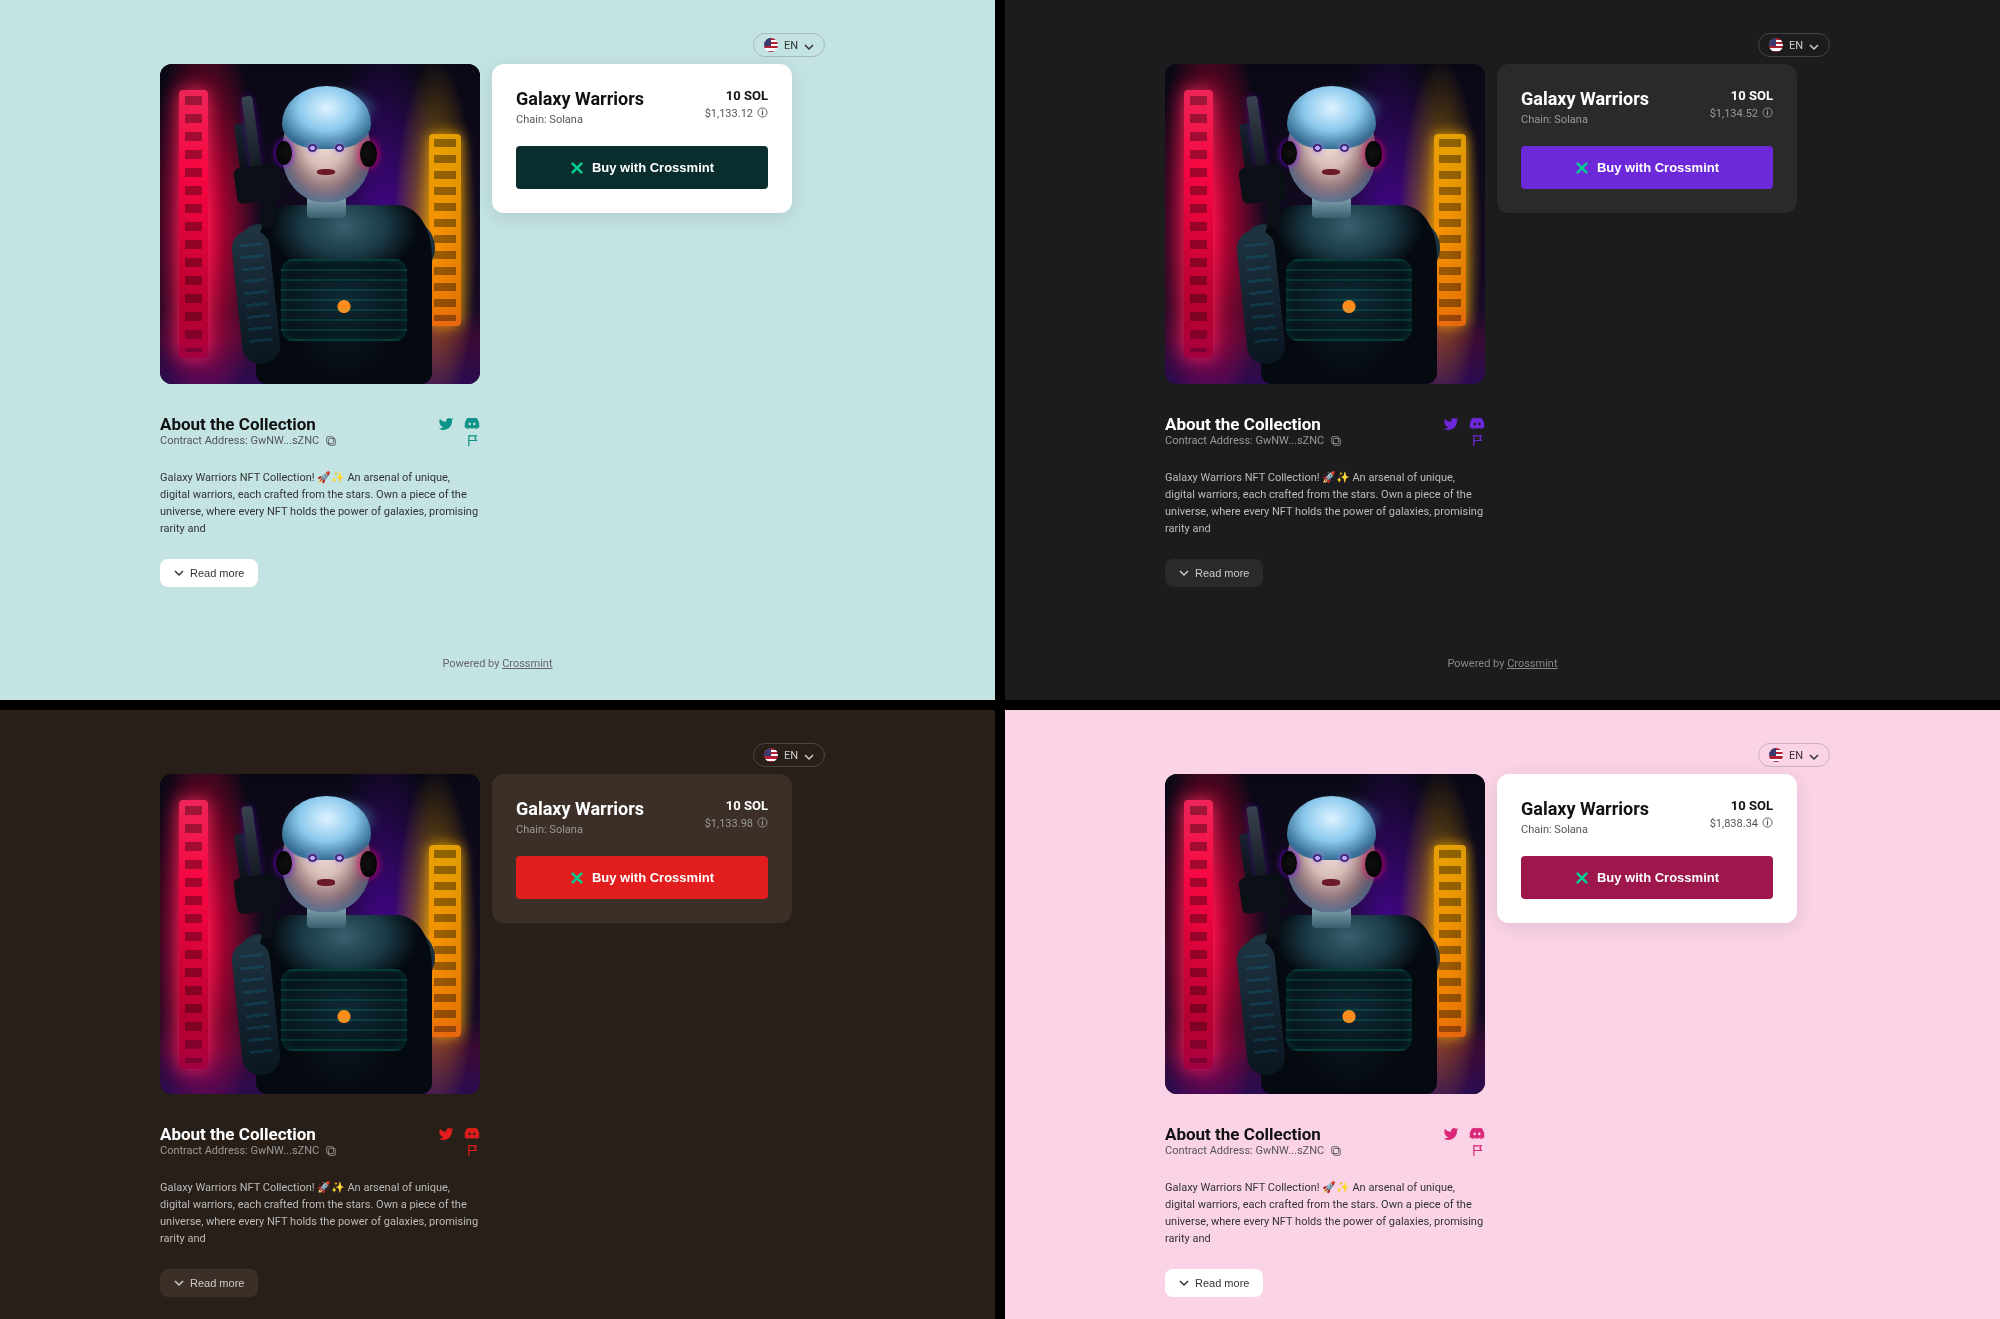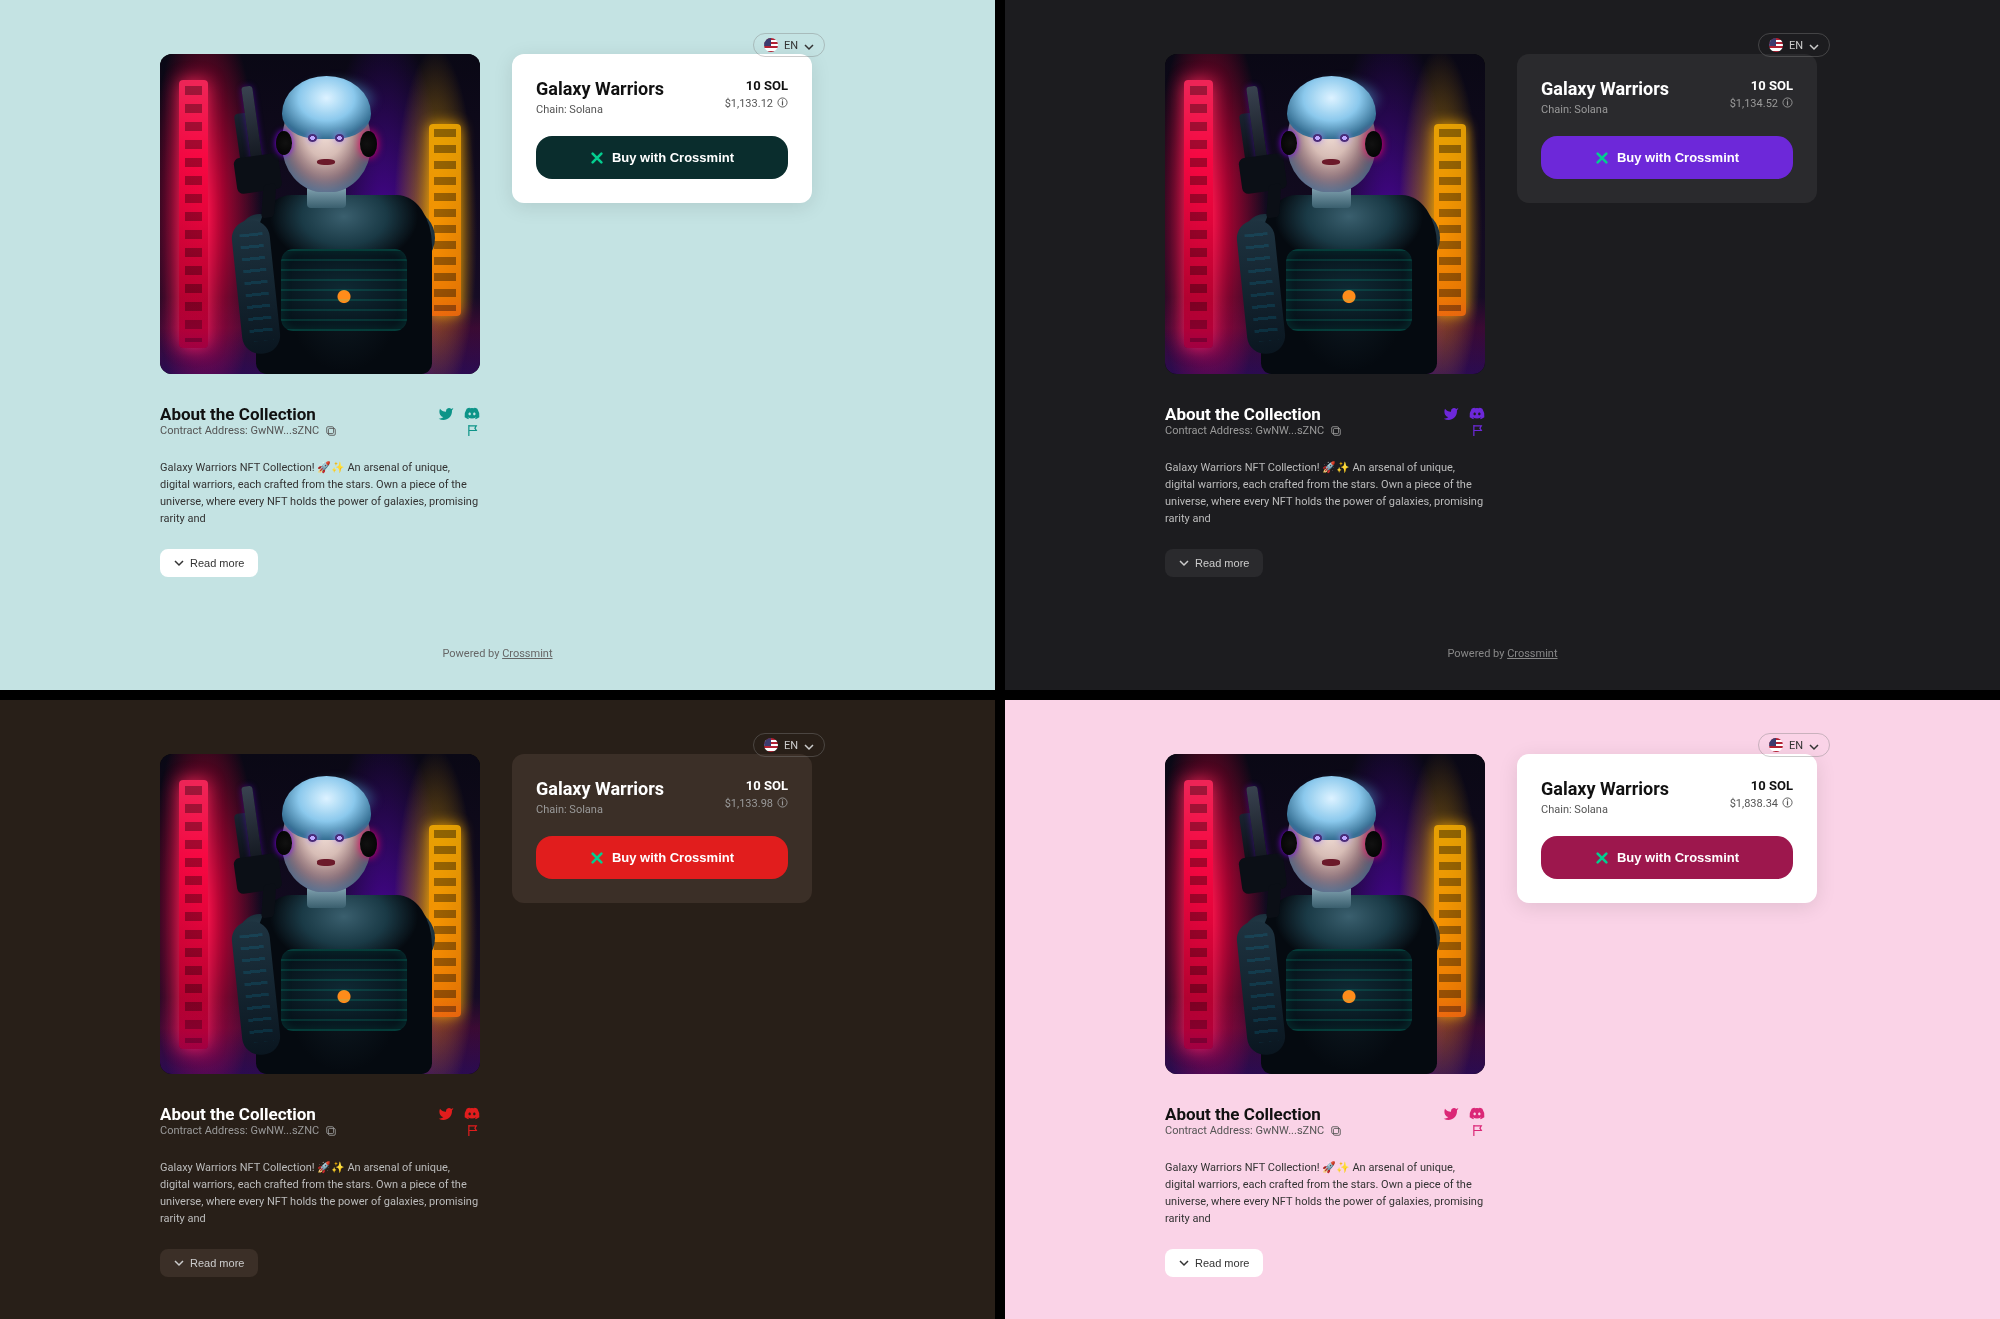--- a/index.html
+++ b/index.html
@@ -8,41 +8,41 @@
 .quad { position: relative; padding: 30px 160px 30px 160px; }
 .q1 { background: #c4e3e3; }
 .q2 { background: #1c1c1f; }
 .q3 { background: #281f18; }
 .q4 { background: #fad3e7; }
 .lang { position: absolute; top: 33px; right: 170px; display: flex; align-items: flex-end; gap: 6px; border: 1px solid rgba(128,128,128,.4); border-radius: 16px; padding: 4px 10px; font-size: 11px; cursor: pointer; }
 .q1 .lang, .q4 .lang { color: #333; }
 .q2 .lang, .q3 .lang { color: #ccc; }
 .flag { width: 14px; height: 14px; border-radius: 50%; background: linear-gradient(to bottom, #b22234 15%, #fff 15%, #fff 30%, #b22234 30%, #b22234 45%, #fff 45%, #fff 60%, #b22234 60%, #b22234 75%, #fff 75%, #fff 90%, #b22234 90%); position: relative; overflow: hidden; }
 .flag::before { content:''; position:absolute; top:0; left:0; width:50%; height:55%; background:#3c3b6e; }
-.row { display: flex; gap: 32px; margin-top: 24px; }
+.row { display: flex; gap: 12px; margin-top: 34px; }
 .art { width: 320px; height: 320px; border-radius: 12px; background: #000; position: relative; overflow: hidden; flex-shrink:0; }
 .card { width: 300px; border-radius: 12px; padding: 24px; align-self: flex-start; }
 .q1 .card { background: #fff; box-shadow: 0 4px 20px rgba(0,0,0,.1); }
 .q2 .card { background: #2a2a2d; }
 .q3 .card { background: #3b2f27; }
 .q4 .card { background: #fff; box-shadow: 0 4px 20px rgba(0,0,0,.1); }
 .card-top { display: flex; justify-content: space-between; align-items: flex-start; }
 .title { font-size: 18px; font-weight: 700; }
 .q1 .title, .q4 .title { color: #111; }
 .q2 .title, .q3 .title { color: #fff; }
 .price { font-size: 13px; font-weight: 700; text-align: right; }
 .q1 .price, .q4 .price { color: #111; }
 .q2 .price, .q3 .price { color: #fff; }
 .sub { font-size: 11px; margin-top: 4px; }
 .q1 .sub, .q4 .sub { color: #555; }
 .q2 .sub, .q3 .sub { color: #999; }
 .fiat { font-size: 11px; text-align: right; margin-top: 4px; display: flex; align-items: flex-start; justify-content: flex-end; gap: 4px; }
 .q1 .fiat, .q4 .fiat { color: #555; }
 .q2 .fiat, .q3 .fiat { color: #999; }
-.btn { width: 100%; margin-top: 20px; padding: 14px; border: none; border-radius: 16px; font-size: 13px; font-weight: 600; color: #fff; cursor: pointer; display: flex; align-items: center; justify-content: center; gap: 8px; }
+.btn { width: 100%; margin-top: 20px; padding: 14px; border: none; border-radius: 4px; font-size: 13px; font-weight: 600; color: #fff; cursor: pointer; display: flex; align-items: center; justify-content: center; gap: 8px; }
 .q1 .btn { background: #0a2d2d; }
 .q2 .btn { background: #6d28d9; }
 .q3 .btn { background: #e11d1d; }
 .q4 .btn { background: #9d174d; }
 .cmlogo { width: 14px; height: 14px; display: inline-block; }
 .about { margin-top: 30px; width: 320px; }
 .about h2 { font-size: 17px; font-weight: 700; display: flex; justify-content: space-between; align-items: center; }
 .q1 .about h2, .q4 .about h2 { color: #111; }
 .q2 .about h2, .q3 .about h2 { color: #fff; }
 .socials { display: flex; gap: 10px; }

